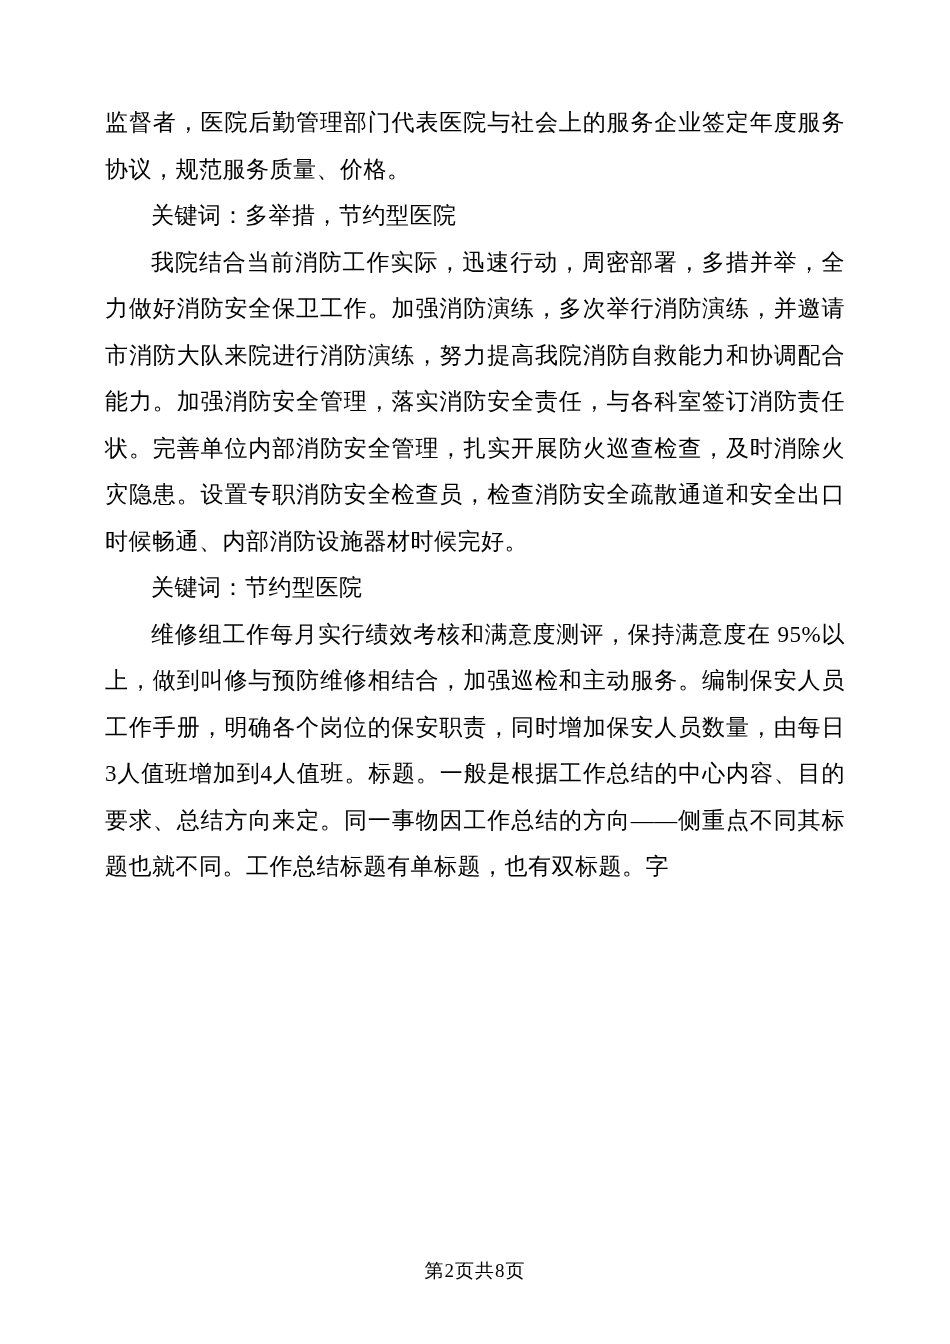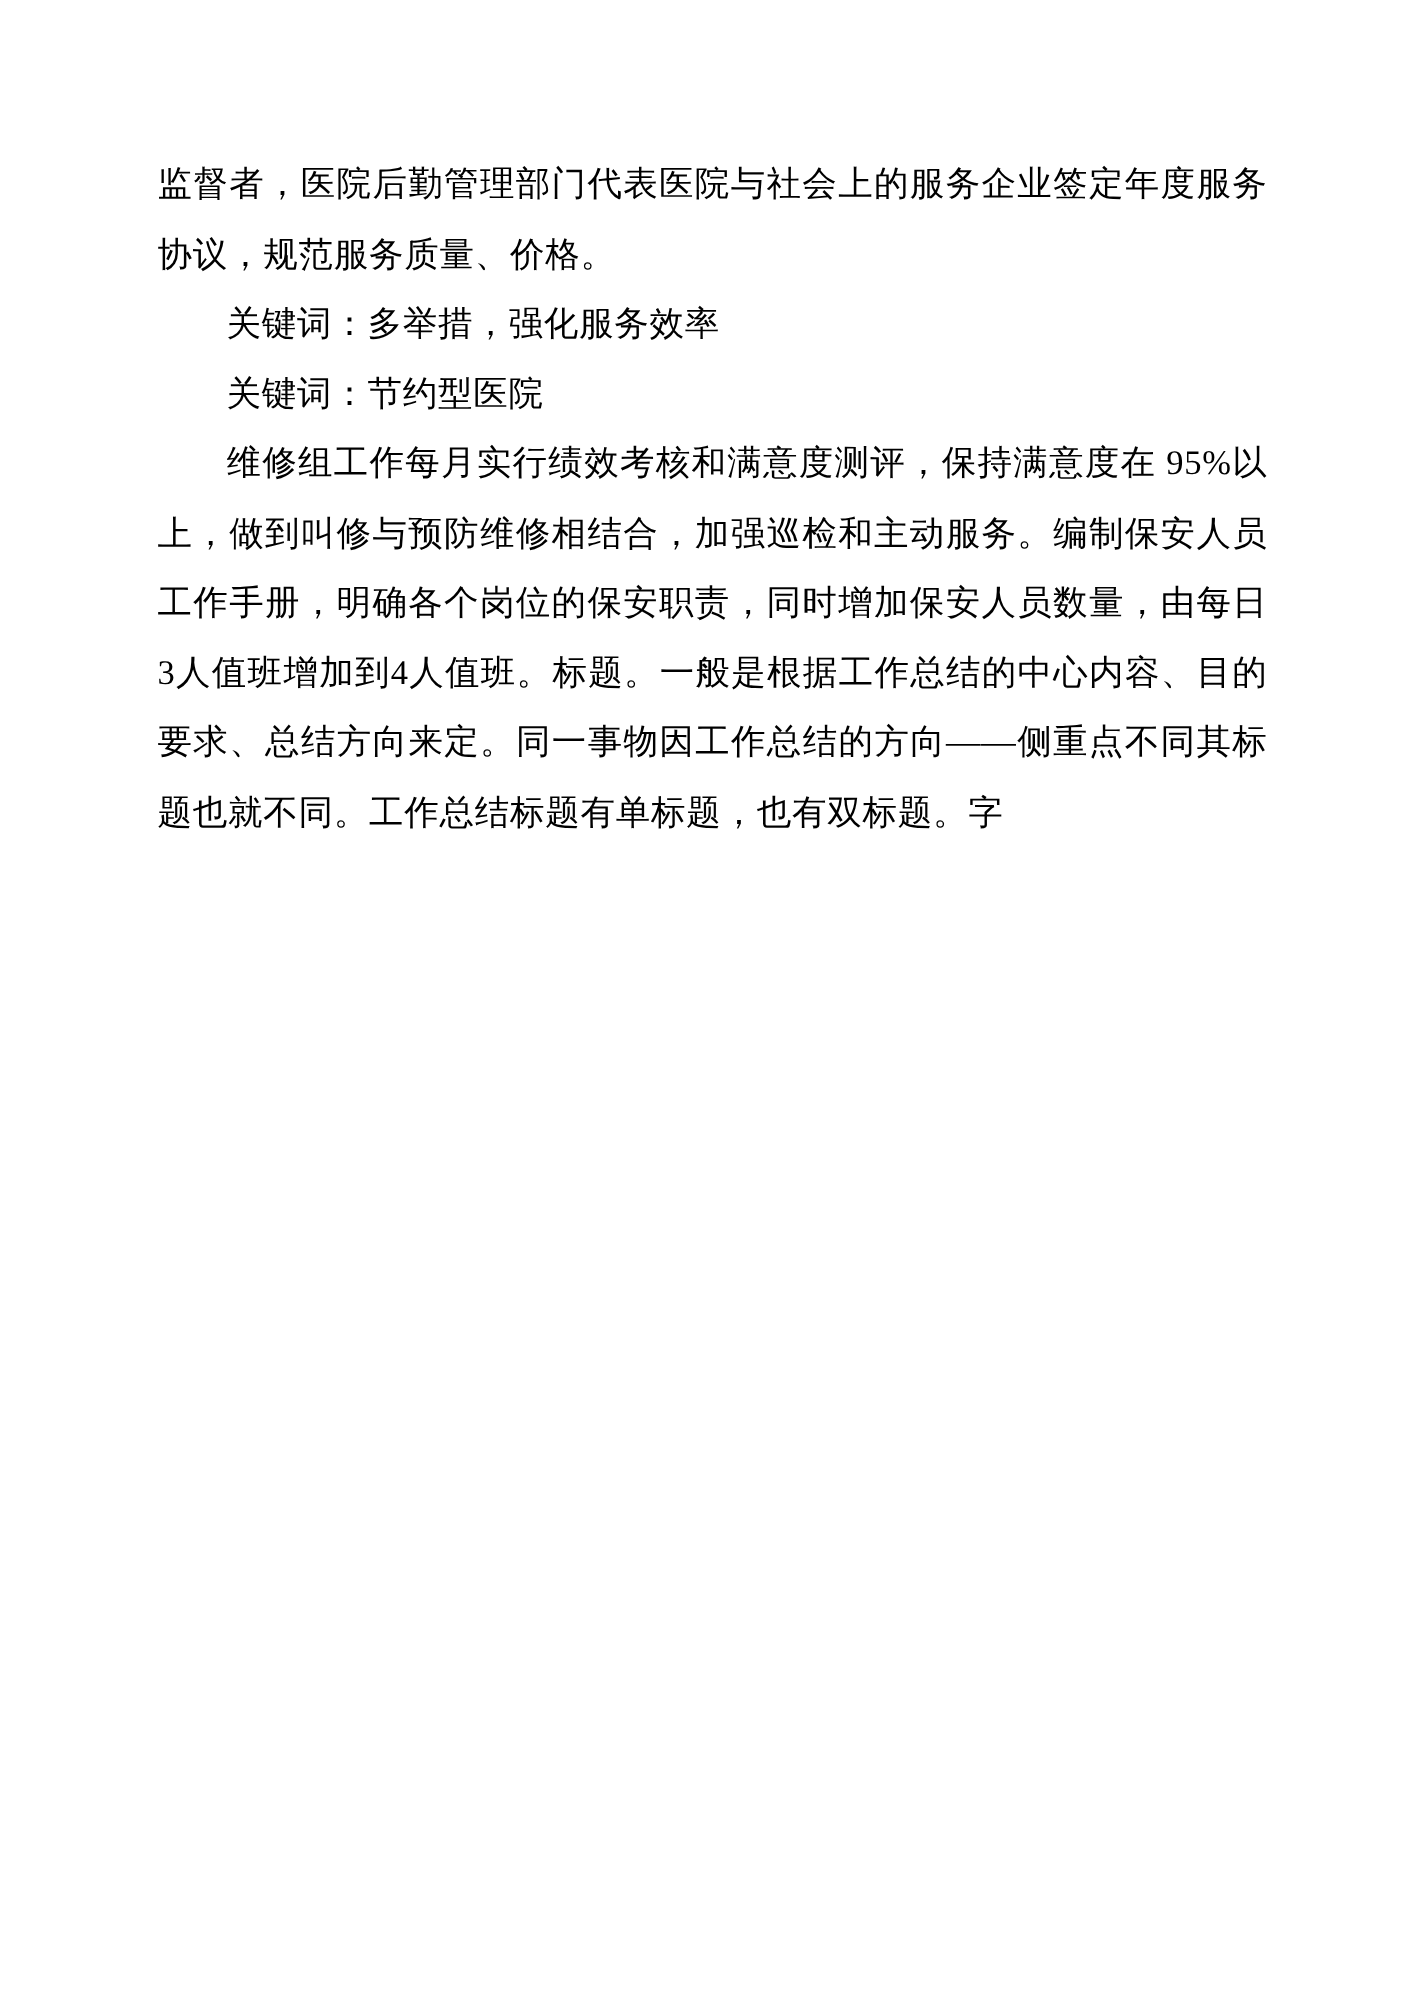--- a/index.html
+++ b/index.html
@@ -49,17 +49,19 @@
     letter-spacing: 1px;
   }
 </style>
 </head>
 <body>
 
 <div class="page">
   <div class="content">
 
   <p class="para">监督者，医院后勤管理部门代表医院与社会上的服务企业签定年度服务协议，规范服务质量、价格。</p>
-      <p class="para indent">关键词：多举措，强化服务效率</p>
+      <p class="para indent">关键词：多举措，节约型医院</p>
+      <p class="para indent">我院结合当前消防工作实际，迅速行动，周密部署，多措并举，全力做好消防安全保卫工作。加强消防演练，多次举行消防演练，并邀请市消防大队来院进行消防演练，努力提高我院消防自救能力和协调配合能力。加强消防安全管理，落实消防安全责任，与各科室签订消防责任状。完善单位内部消防安全管理，扎实开展防火巡查检查，及时消除火灾隐患。设置专职消防安全检查员，检查消防安全疏散通道和安全出口时候畅通、内部消防设施器材时候完好。</p>
       <p class="para indent">关键词：节约型医院</p>
       <p class="para indent">维修组工作每月实行绩效考核和满意度测评，保持满意度在 95%以上，做到叫修与预防维修相结合，加强巡检和主动服务。编制保安人员工作手册，明确各个岗位的保安职责，同时增加保安人员数量，由每日3人值班增加到4人值班。标题。一般是根据工作总结的中心内容、目的要求、总结方向来定。同一事物因工作总结的方向——侧重点不同其标题也就不同。工作总结标题有单标题，也有双标题。字</p>
     </div>
+  <div class="footer">第2页共8页</div>
 </div>
 
 </body></html>

